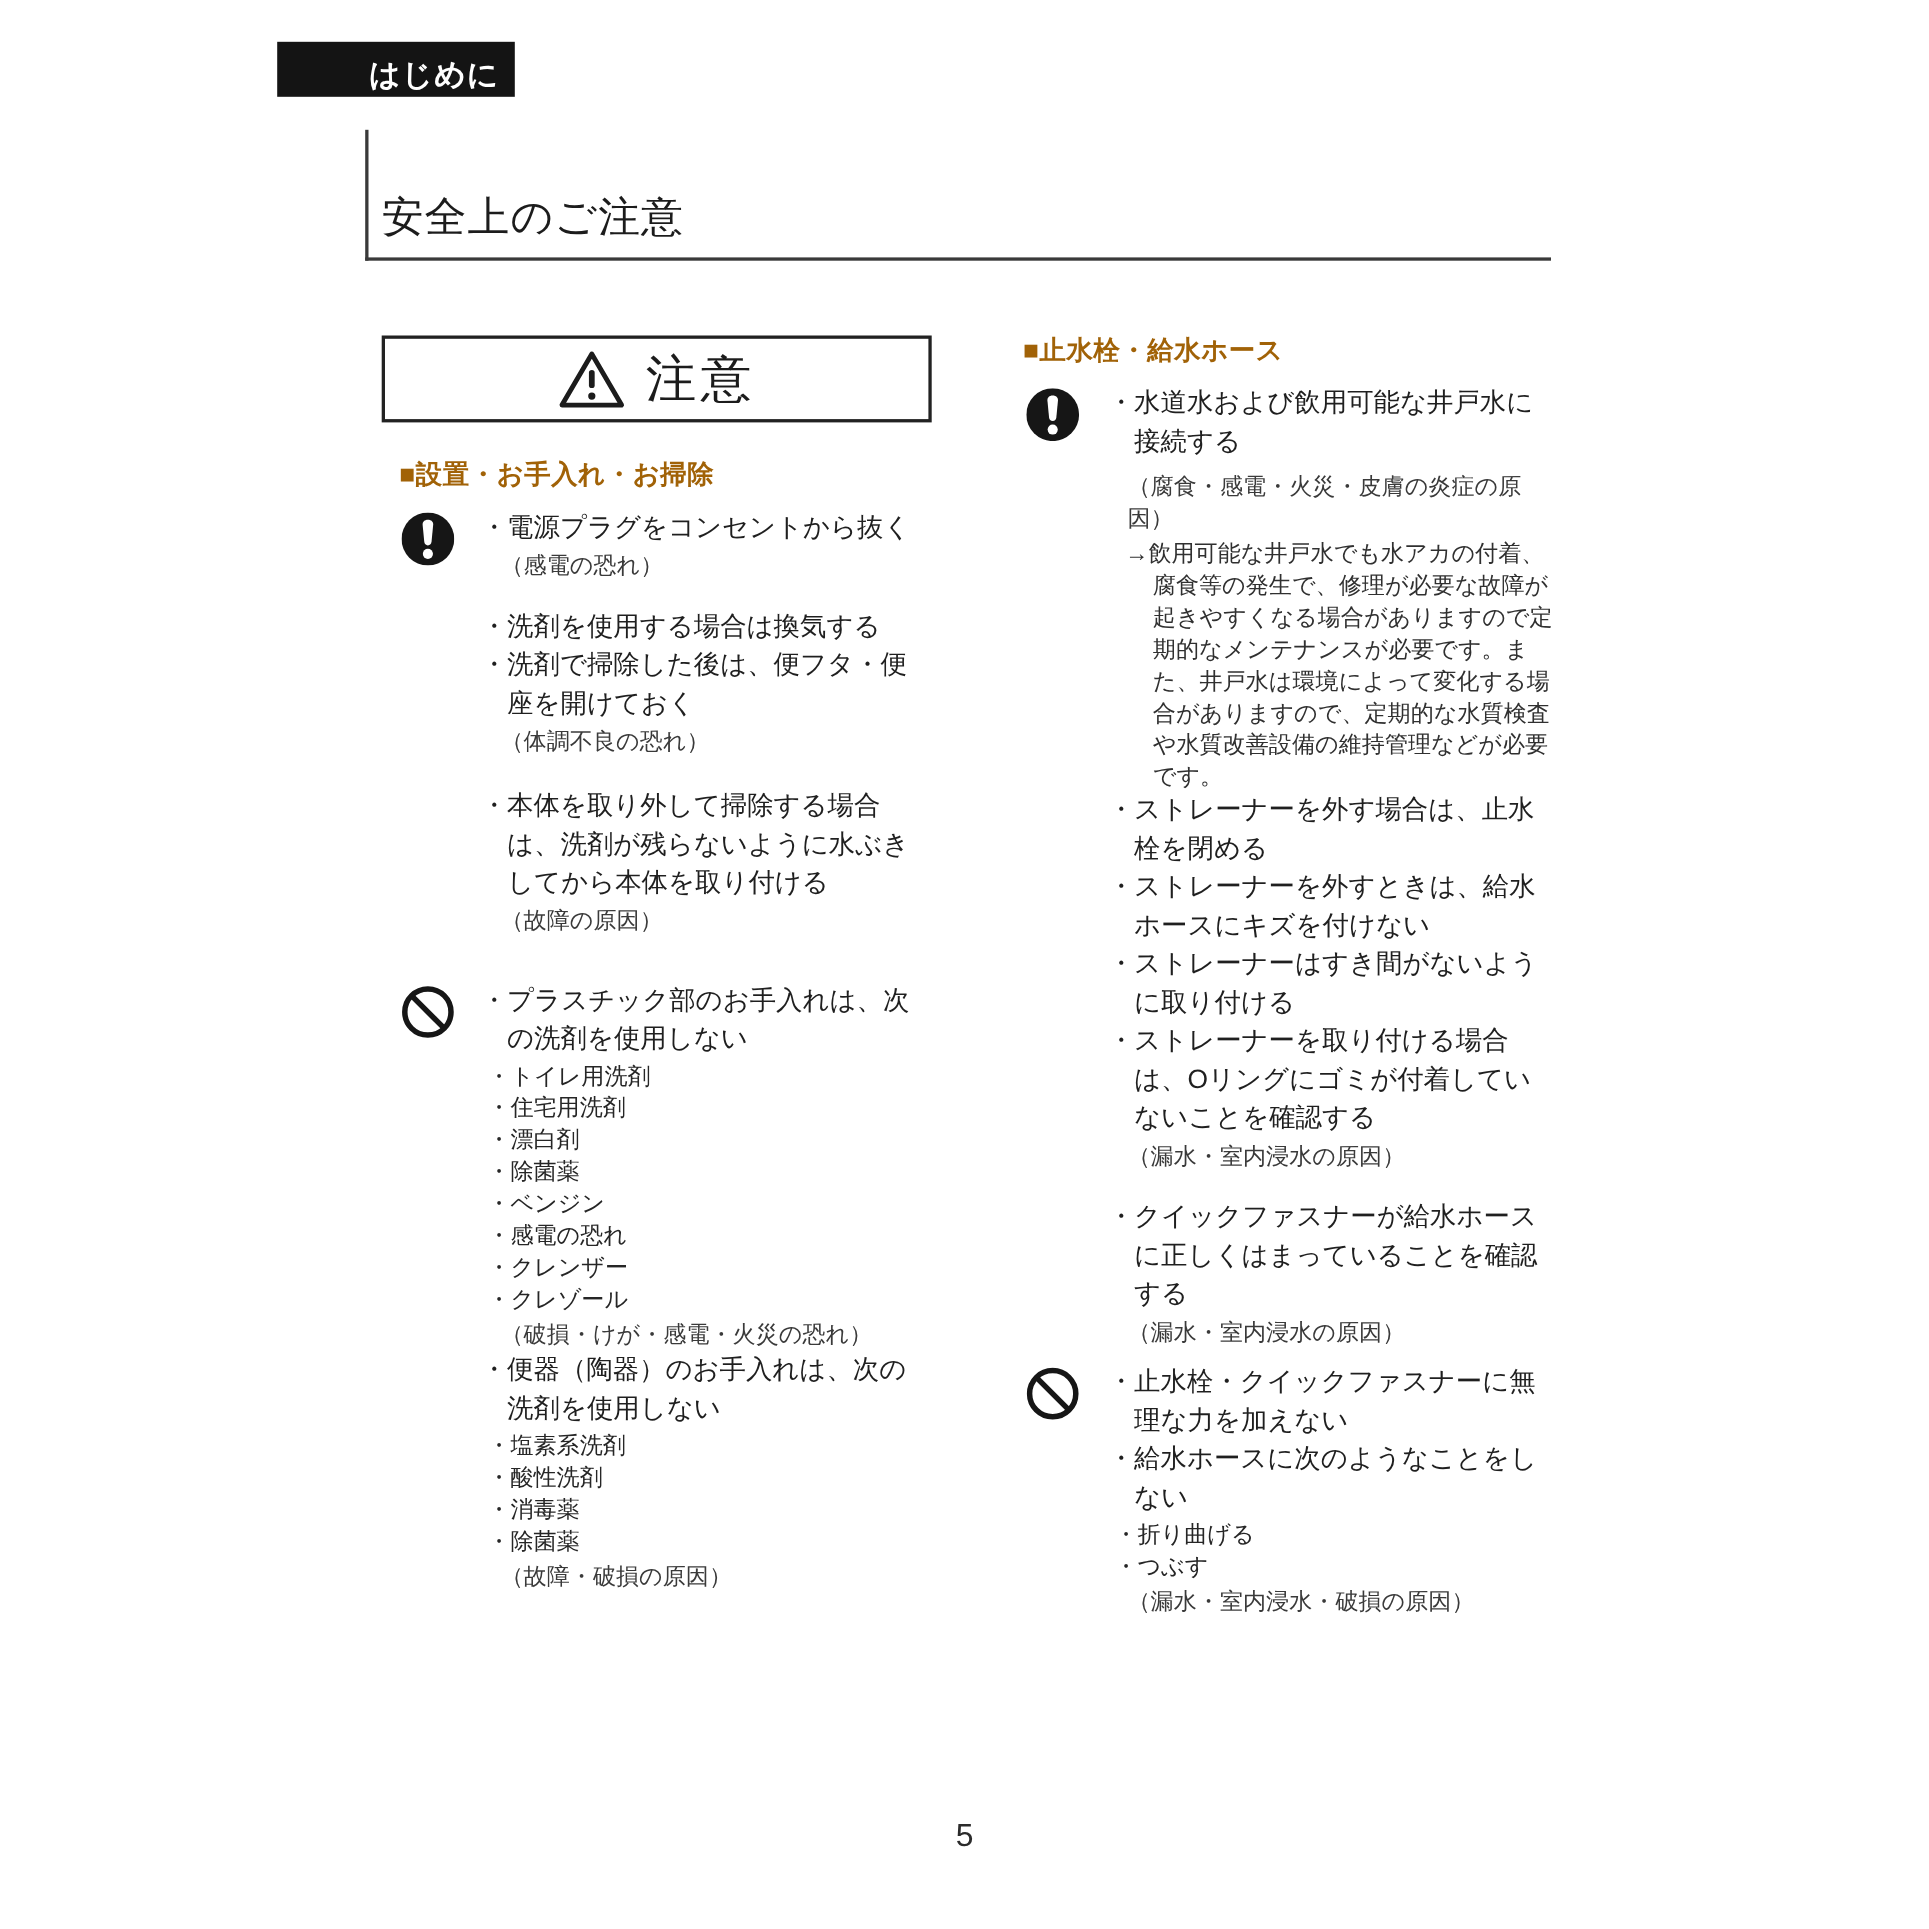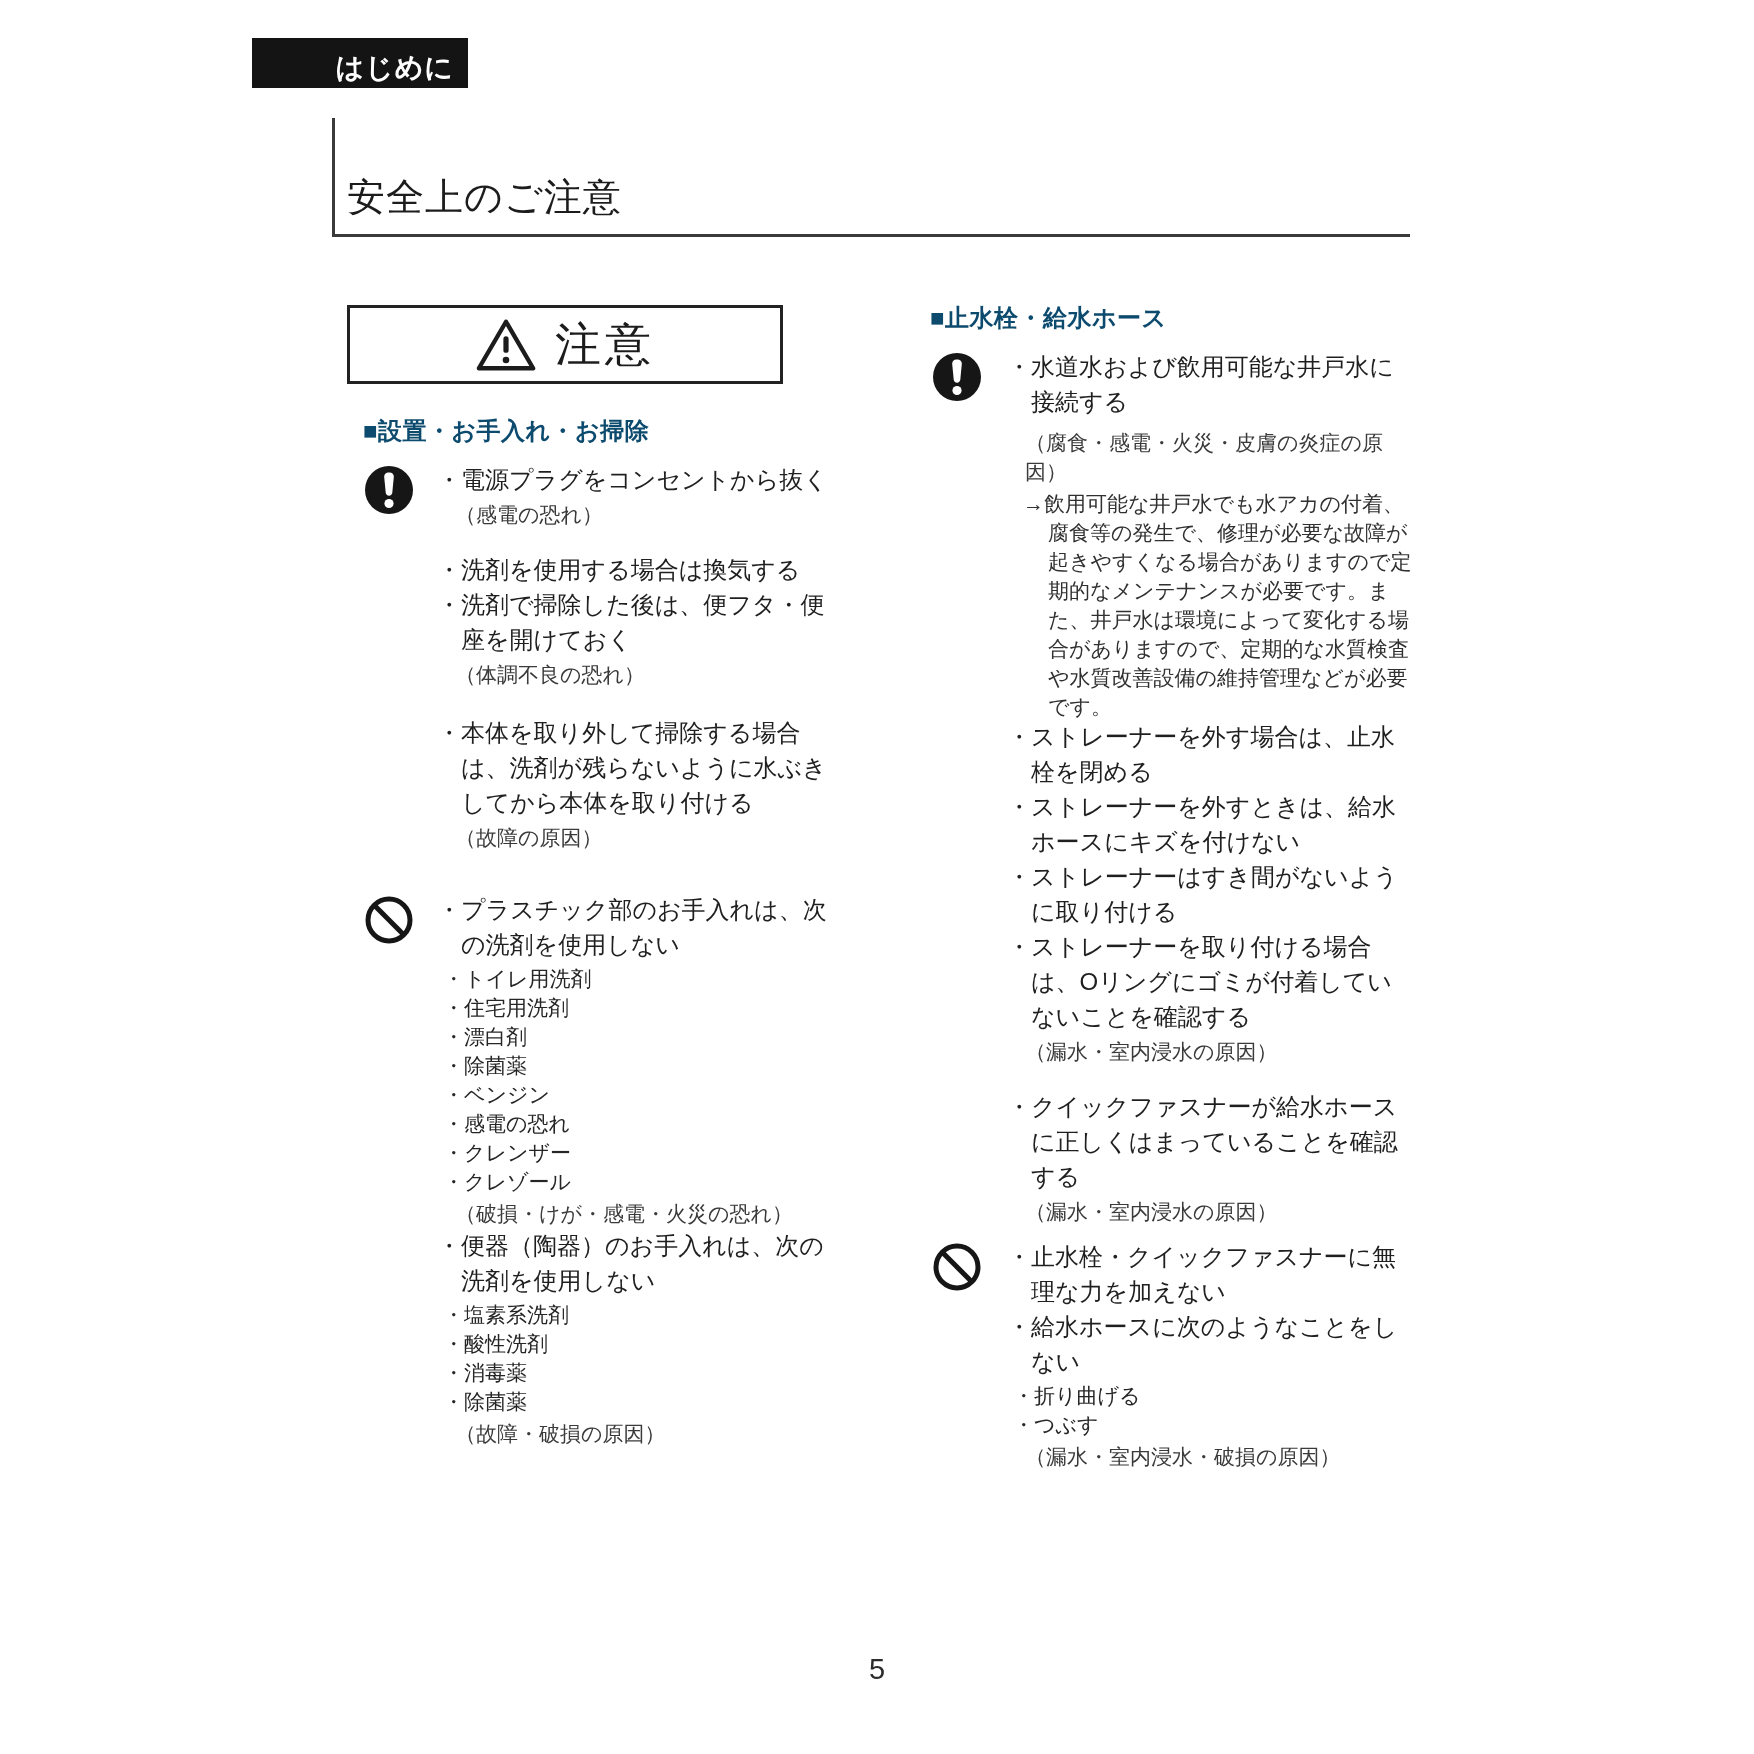--- a/index.html
+++ b/index.html
@@ -10,26 +10,26 @@
   
   .tab { position:absolute; left:252px; top:38px; width:216px; height:50px;
          background:#141414; color:#fff; font-size:28px; font-weight:bold;
          line-height:59px; text-align:right; padding-right:14px; letter-spacing:1px; }
   .vline { position:absolute; left:332px; top:118px; width:3px; height:119px; background:#3a3a3a; }
   .page-title { position:absolute; left:347px; top:172px; font-size:38px; font-weight:500;
                 letter-spacing:1px; color:#1c1c1c; }
   .hrule { position:absolute; left:332px; top:234px; width:1078px; height:3px; background:#3a3a3a; }
 
   
-  .caution-box { position:absolute; left:347px; top:305px; width:436px; height:79px;
+  .caution-box { position:absolute; left:347px; top:305px; width:500px; height:79px;
                  border:3px solid #222; display:flex; align-items:center; justify-content:center; gap:18px; }
   .caution-box .label { font-size:46px; font-weight:500; letter-spacing:4px; color:#1c1c1c; }
 
   
-  .sec-head { position:absolute; font-size:24px; font-weight:bold; color:#0c4a6e; letter-spacing:0.5px; }
+  .sec-head { position:absolute; font-size:24px; font-weight:bold; color:#a16207; letter-spacing:0.5px; }
   .sec-head.l { left:363px; top:415px; }
   .sec-head.r { left:930px; top:302px; }
 
   
   .entry { position:absolute; }
   .entry.lcol { left:365px; width:480px; padding-left:72px; }
   .entry.rcol { left:930px; width:486px; padding-left:77px; }
   .entry-icon { position:absolute; left:0; top:4px; width:48px; height:48px; }
   .entry.rcol .entry-icon { left:3px; }
 

